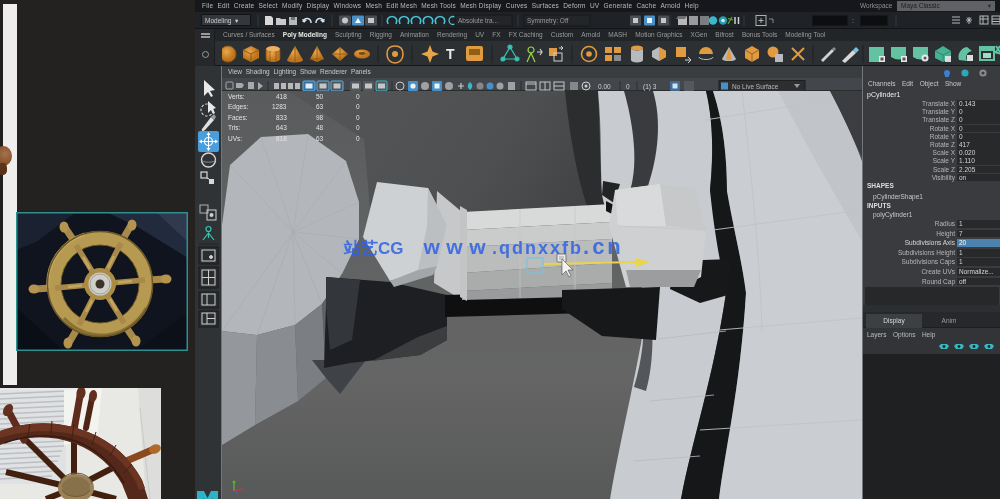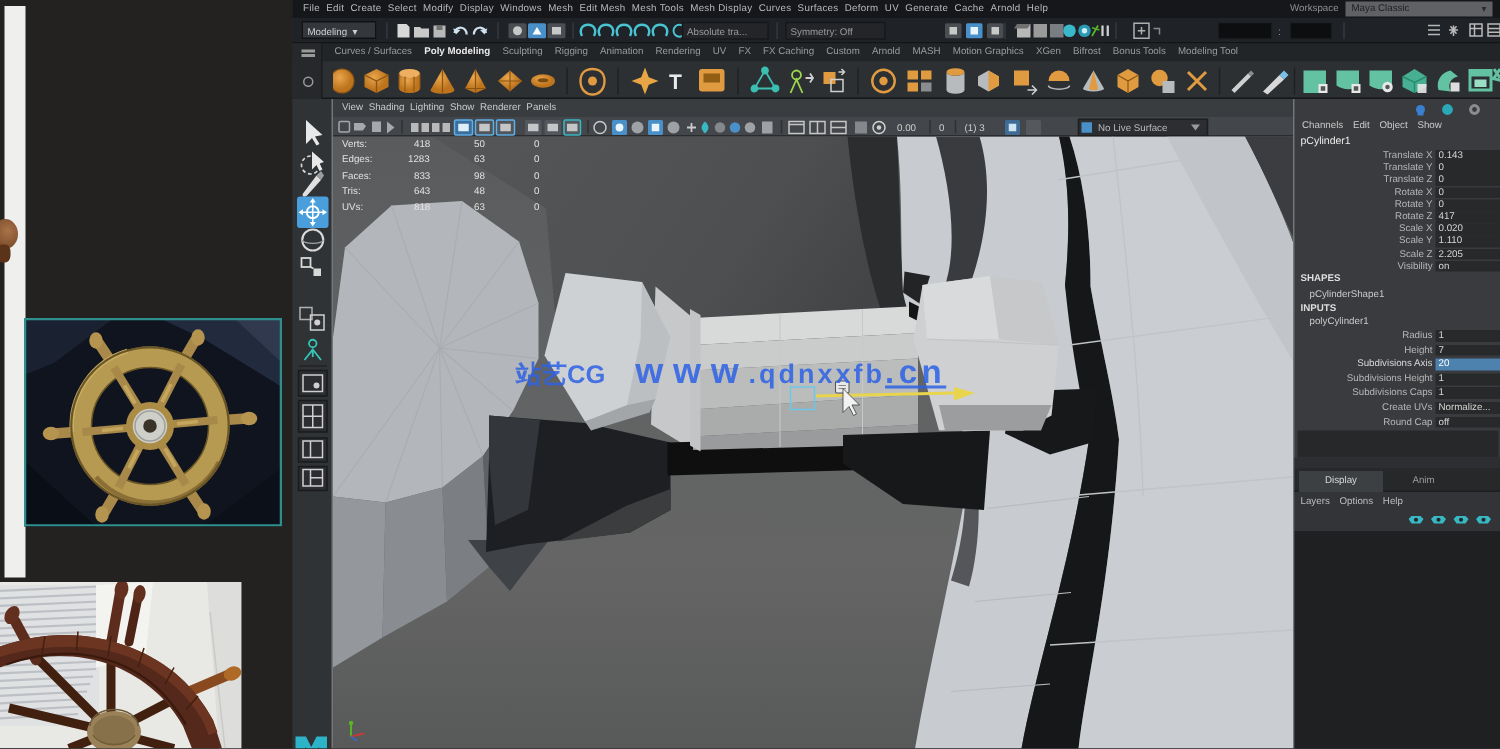--- a/index.html
+++ b/index.html
@@ -644,21 +644,21 @@
   <div id="hud" class="abs" style="left:6px;top:26px;color:#e2e2e2;font-size:6.5px;line-height:10.4px;">
     <div style="position:relative;width:140px;">
       <div>Verts:<span style="position:absolute;left:48px;">418</span><span style="position:absolute;left:88px;">50</span><span style="position:absolute;left:128px;">0</span></div>
       <div>Edges:<span style="position:absolute;left:44px;">1283</span><span style="position:absolute;left:88px;">63</span><span style="position:absolute;left:128px;">0</span></div>
       <div>Faces:<span style="position:absolute;left:48px;">833</span><span style="position:absolute;left:88px;">98</span><span style="position:absolute;left:128px;">0</span></div>
       <div>Tris:<span style="position:absolute;left:48px;">643</span><span style="position:absolute;left:88px;">48</span><span style="position:absolute;left:128px;">0</span></div>
       <div>UVs:<span style="position:absolute;left:48px;">818</span><span style="position:absolute;left:88px;">63</span><span style="position:absolute;left:128px;">0</span></div>
     </div>
   </div>
 
-  <div class="abs" style="left:122px;top:170px;font-weight:bold;color:#2e62e6;opacity:0.85;line-height:1;white-space:nowrap;"><span style="font-size:17px;">站艺CG</span><span style="font-size:24px;margin-left:20px;letter-spacing:6.5px;">www</span><span style="font-size:18px;letter-spacing:2px;">.qdnxxfb</span><span style="font-size:22px;letter-spacing:3px;text-decoration:underline;">.cn</span></div>
+  <div class="abs" style="left:122px;top:170px;font-weight:bold;color:#2e62e6;opacity:0.85;line-height:1;white-space:nowrap;"><span style="font-size:17px;">站艺CG</span><span style="font-size:21px;margin-left:20px;letter-spacing:6.5px;">www</span><span style="font-size:18px;letter-spacing:2px;">.qdnxxfb</span><span style="font-size:22px;letter-spacing:3px;">.cn</span></div>
 </div>
 
 <div class="abs" style="left:862px;top:66px;width:138px;height:433px;background:#393b3e;border-left:1px solid #737578;font-size:6.5px;color:#bdbdbd;">
 
   <svg class="abs" style="left:78px;top:2px;" width="56" height="10" viewBox="0 0 56 10">
     <circle cx="6" cy="5" r="3" fill="#3a7fd0"></circle>
         <rect x="4" y="5" width="4" height="4" fill="#3a7fd0"></rect>
     <circle cx="24" cy="5" r="3.6" fill="#2aa8b8"></circle>
     <circle cx="42" cy="5" r="3.6" fill="#8a8d90"></circle>
         <circle cx="42" cy="5" r="1.6" fill="#393b3e"></circle>

